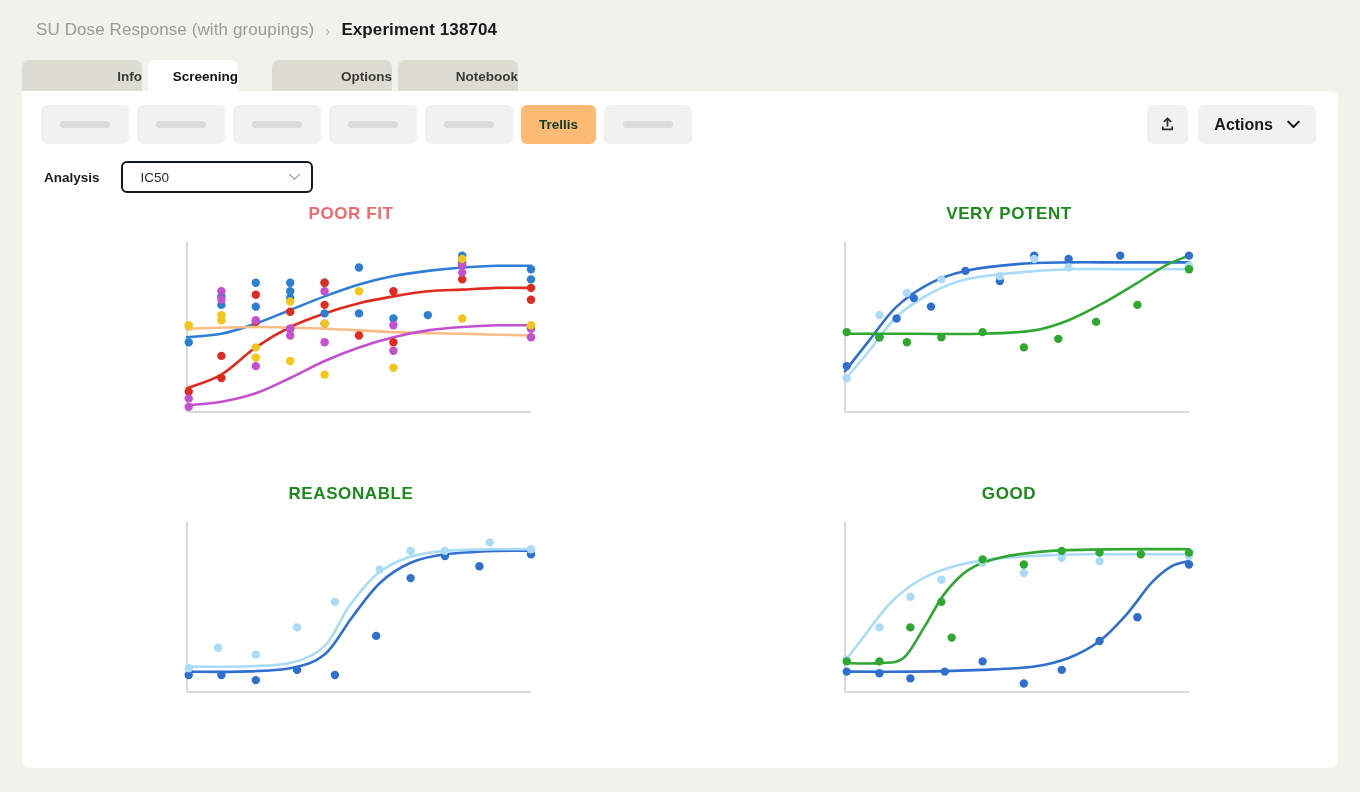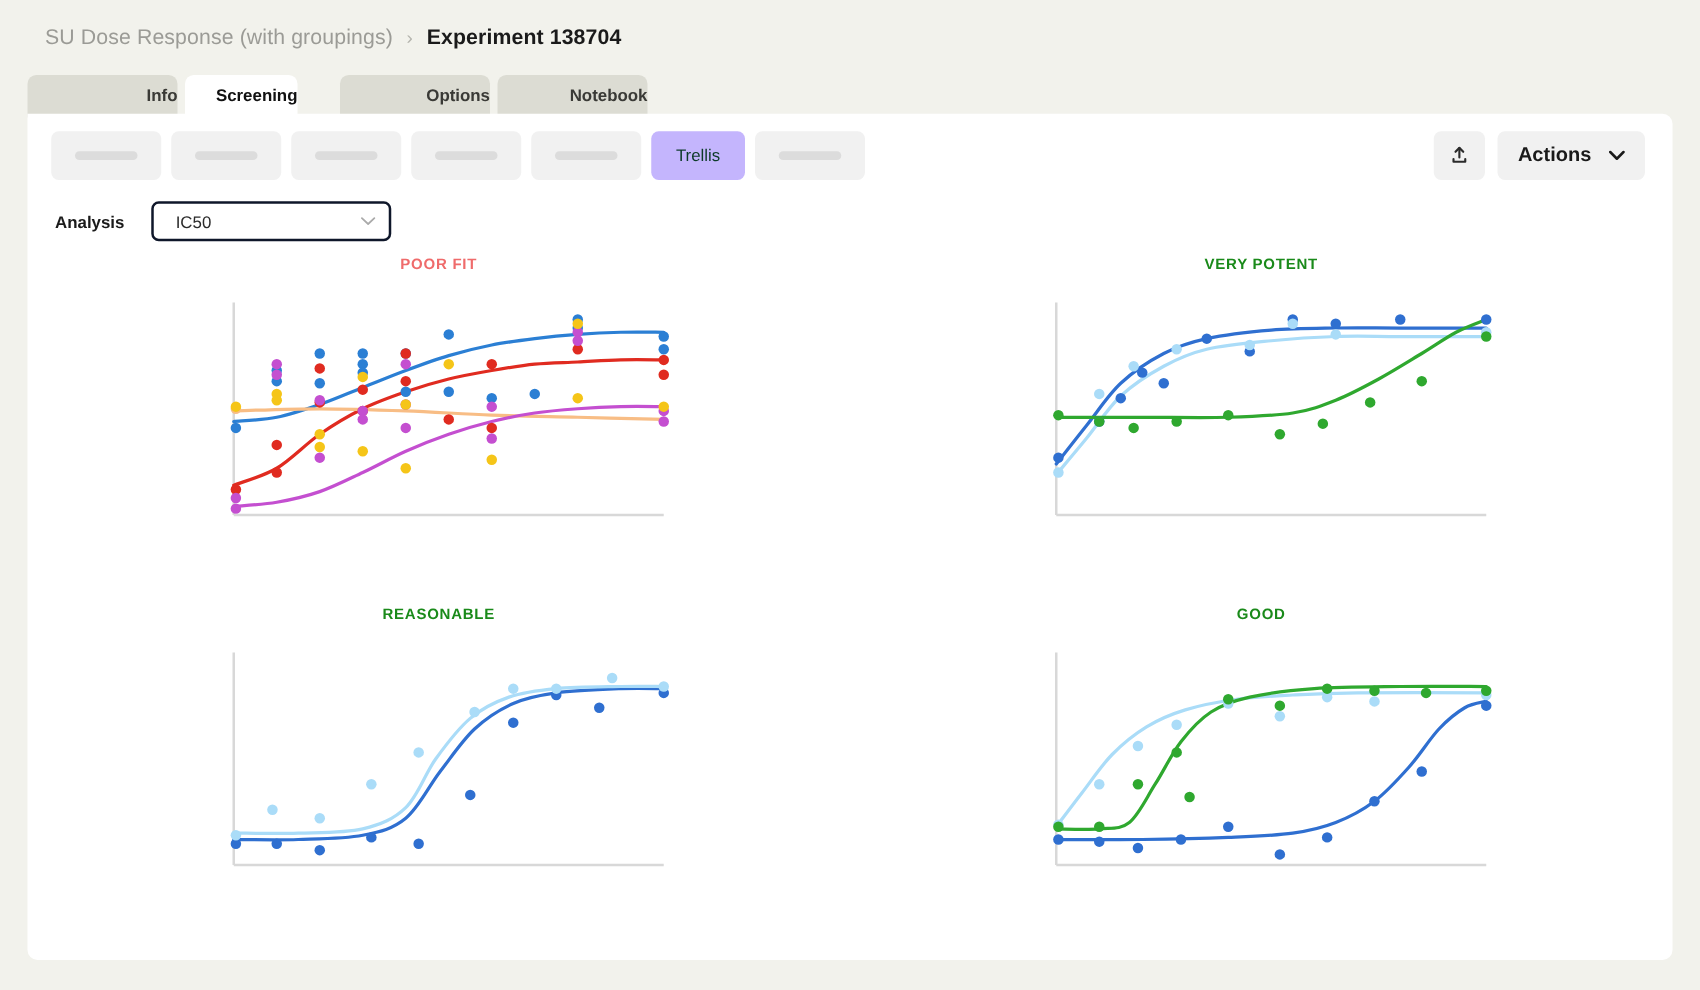--- a/index.html
+++ b/index.html
@@ -53,24 +53,24 @@
   }
   .skel-btn {
     width: 88px; height: 39px;
     background: #f1f1f1; border-radius: 6px;
     display: flex; align-items: center; justify-content: center;
     cursor: pointer;
   }
   .skel-bar { width: 50px; height: 7px; background: #dcdcdc; border-radius: 4px; }
   .trellis-btn {
     width: 75px; height: 39px;
-    background: #c4b5fd; color: #0d3a29;
+    background: #fdba74; color: #0d3a29;
     border-radius: 6px;
     display: flex; align-items: center; justify-content: center;
-    font-size: 13.5px; font-weight: 400;
+    font-size: 13.5px; font-weight: 700;
     cursor: pointer;
   }
 
   .toolbar-right {
     position: absolute; right: 22px; top: 14px;
     display: flex; align-items: center; gap: 10px;
   }
   .icon-btn {
     width: 41px; height: 39px; background: #f1f1f1;
     border-radius: 6px; display: flex; align-items: center; justify-content: center;
@@ -104,21 +104,21 @@
     position: absolute; left: 0; top: 105px;
     width: 1316px; height: 560px;
     display: grid;
     grid-template-columns: 1fr 1fr;
     grid-template-rows: 1fr 1fr;
   }
   .panel { position: relative; }
   .panel-title {
     position: absolute; top: 8px; left: 0; right: 0;
     text-align: center;
-    font-size: 12px; font-weight: 600; letter-spacing: .6px;
+    font-size: 17px; font-weight: 600; letter-spacing: .6px;
   }
   .panel-plot {
     position: absolute; left: 0; right: 0; top: 38px;
     height: 200px;
   }
   svg { display: block; }
 </style>
 </head>
 <body>
 

